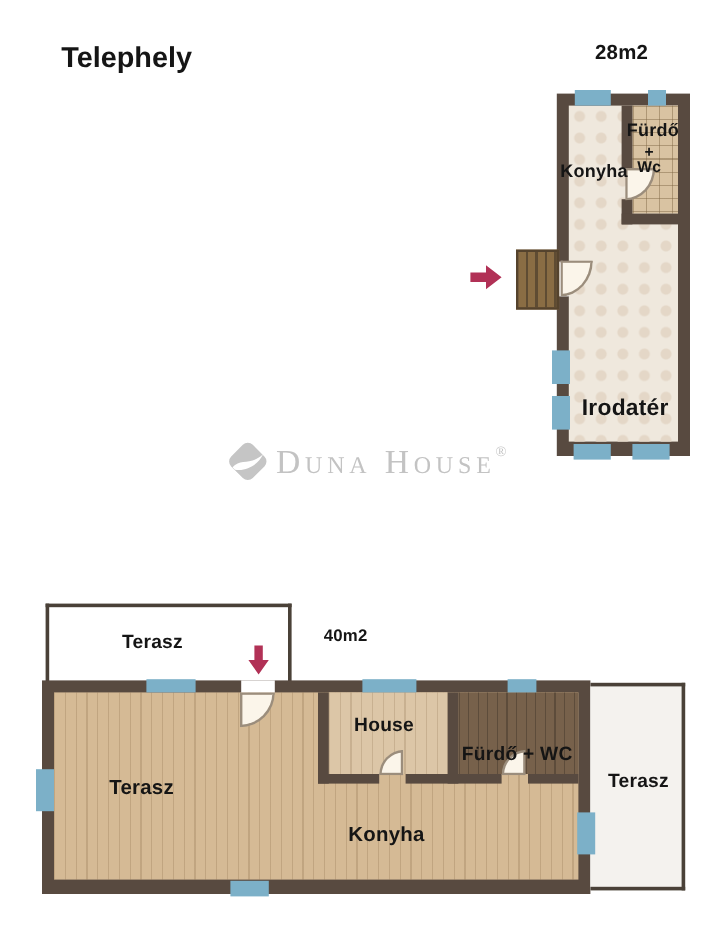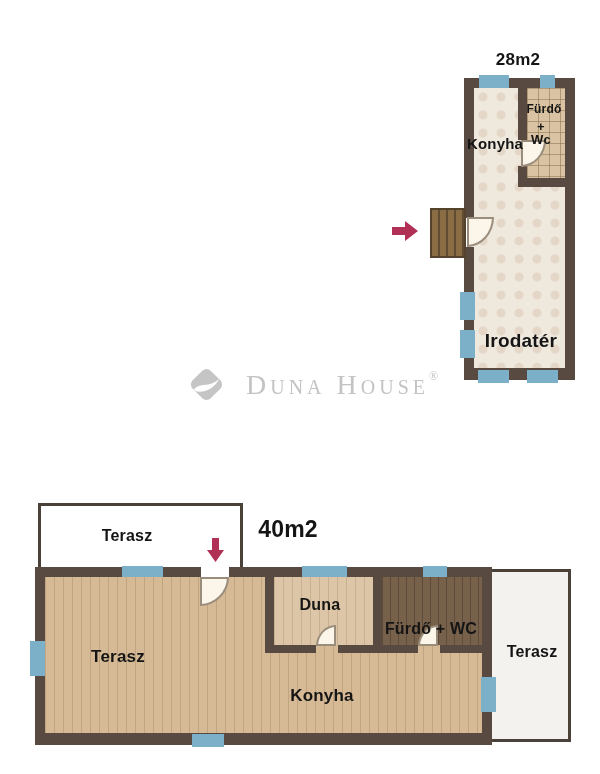--- a/index.html
+++ b/index.html
@@ -39,35 +39,36 @@
     background-image:repeating-linear-gradient(to right, rgba(0,0,0,.22) 0 1px, rgba(0,0,0,0) 1px 8px);
   }
   .door{
     position:absolute;background:#fbf5ea;border:2px solid #9b8d7c;box-sizing:border-box;
   }
   .terrace{
     position:absolute;background:#ffffff;border:3px solid #4a4138;box-sizing:border-box;
   }
   
   .watermark{
-    position:absolute;left:183px;top:361px;display:flex;align-items:center;gap:16px;
+    position:absolute;left:183px;top:361px;display:flex;align-items:center;gap:0;
   }
   .wm-text{
     font-family:"Liberation Serif", serif;font-variant:small-caps;
     font-size:28px;color:#c3c3c3;letter-spacing:4px;line-height:1;
   }
   .wm-reg{font-size:12px;color:#c3c3c3;vertical-align:14px;letter-spacing:0;}
 </style>
 </head>
 <body>
 
 <div class="canvas">
 
+  <div class="abs" style="left:51px;top:35px;font-size:24px;font-weight:bold;">Telephely</div>
 
-  <div class="lbl" style="left:518px;top:60px;font-size:17px;">28m2</div>
+  <div class="lbl" style="left:518px;top:44px;font-size:17px;">28m2</div>
 
   <div class="abs wall" style="left:464px;top:78px;width:111px;height:302px;">
 
     <div class="abs floor-cream" style="left:10px;top:10px;width:91px;height:280px;">
 
       <div class="abs floor-tile" style="left:53px;top:0;width:38px;height:90px;"></div>
 
       <div class="abs wall" style="left:44px;top:0;width:9px;height:52px;"></div>
       <div class="abs wall" style="left:44px;top:78px;width:9px;height:21px;"></div>
       <div class="abs wall" style="left:44px;top:90px;width:47px;height:9px;"></div>
@@ -88,36 +89,36 @@
   </svg>
 
   <div class="abs window" style="left:479px;top:75px;width:30px;height:13px;"></div>
   <div class="abs window" style="left:540px;top:75px;width:15px;height:13px;"></div>
   <div class="abs window" style="left:460px;top:292px;width:15px;height:28px;"></div>
   <div class="abs window" style="left:460px;top:330px;width:15px;height:28px;"></div>
   <div class="abs window" style="left:478px;top:370px;width:31px;height:13px;"></div>
   <div class="abs window" style="left:527px;top:370px;width:31px;height:13px;"></div>
 
   <div class="lbl" style="left:495px;top:143px;font-size:15px;">Konyha</div>
-  <div class="lbl" style="left:544px;top:109px;font-size:12px;">Fürdő</div>
+  <div class="lbl" style="left:544px;top:109px;font-size:15px;">Fürdő</div>
   <div class="lbl" style="left:541px;top:126px;font-size:13px;">+</div>
   <div class="lbl" style="left:541px;top:139px;font-size:13px;">Wc</div>
   <div class="lbl" style="left:521px;top:305px;font-size:19px;margin-top:36px;">Irodatér</div>
 
   <div class="watermark">
     <svg width="47" height="47" viewBox="0 0 48 48">
       <rect x="11" y="11" width="26" height="26" rx="6" fill="#c5c5c5" transform="rotate(45 24 24)"></rect>
       <path d="M11 29 C18 21 26 28 37 18 C33 27 22 33 13 31 Z" fill="#ffffff"></path>
     </svg>
     <div class="wm-text">
       <span>Duna House</span><span class="wm-reg">®</span>
     </div>
   </div>
 
-  <div class="lbl" style="left:288px;top:529px;font-size:23px;">40m2</div>
+  <div class="lbl" style="left:288px;top:529px;font-size:14px;">40m2</div>
 
   <div class="terrace" style="left:38px;top:503px;width:205px;height:67px;border-bottom:none;"></div>
   <div class="lbl" style="left:127px;top:536px;font-size:16px;">Terasz</div>
 
   <svg class="abs" style="left:206px;top:537px;" width="19" height="26" viewBox="0 0 19 26">
     <polygon points="6,1 13,1 13,13 18,13 9.5,25 1,13 6,13" fill="#b13156"></polygon>
   </svg>
 
   <div class="abs wall" style="left:35px;top:567px;width:457px;height:178px;">
 
@@ -146,17 +147,17 @@
   <div class="lbl" style="left:532px;top:652px;font-size:16px;">Terasz</div>
 
   <div class="abs window" style="left:122px;top:566px;width:41px;height:11px;"></div>
   <div class="abs window" style="left:302px;top:566px;width:45px;height:11px;"></div>
   <div class="abs window" style="left:423px;top:566px;width:24px;height:11px;"></div>
   <div class="abs window" style="left:30px;top:641px;width:15px;height:35px;"></div>
   <div class="abs window" style="left:192px;top:734px;width:32px;height:13px;"></div>
   <div class="abs window" style="left:481px;top:677px;width:15px;height:35px;"></div>
 
   <div class="lbl" style="left:118px;top:657px;font-size:17px;">Terasz</div>
-  <div class="lbl" style="left:320px;top:605px;font-size:16px;">Duna</div>
+  <div class="lbl" style="left:320px;top:605px;font-size:16px;">House</div>
   <div class="lbl" style="left:431px;top:629px;font-size:16px;">Fürdő + WC</div>
   <div class="lbl" style="left:322px;top:696px;font-size:17px;">Konyha</div>
 
 </div>
 
 </body></html>

